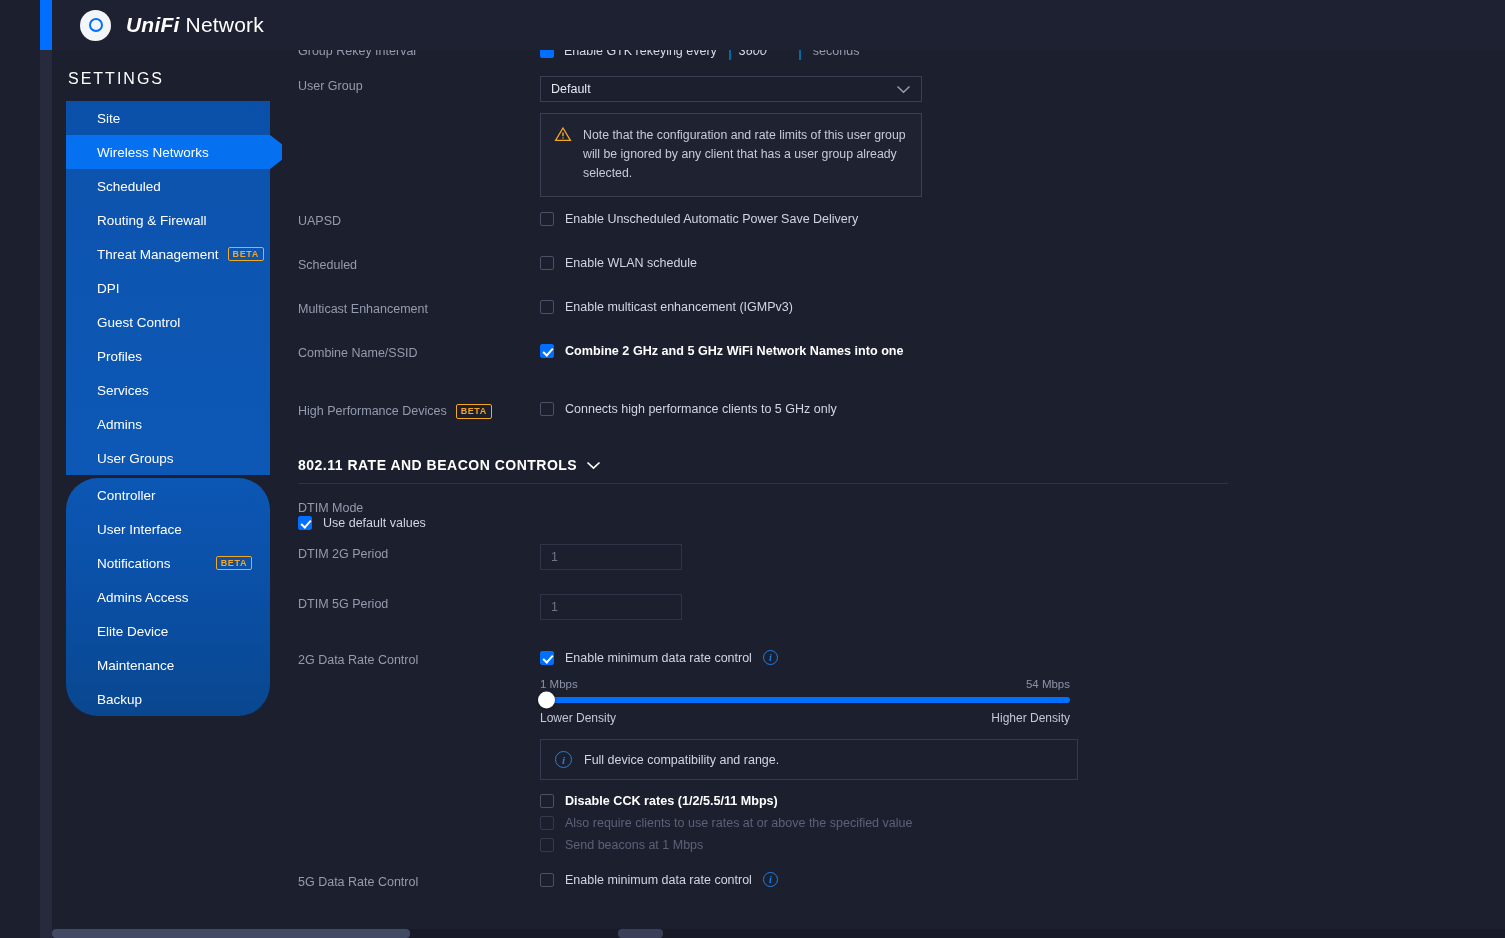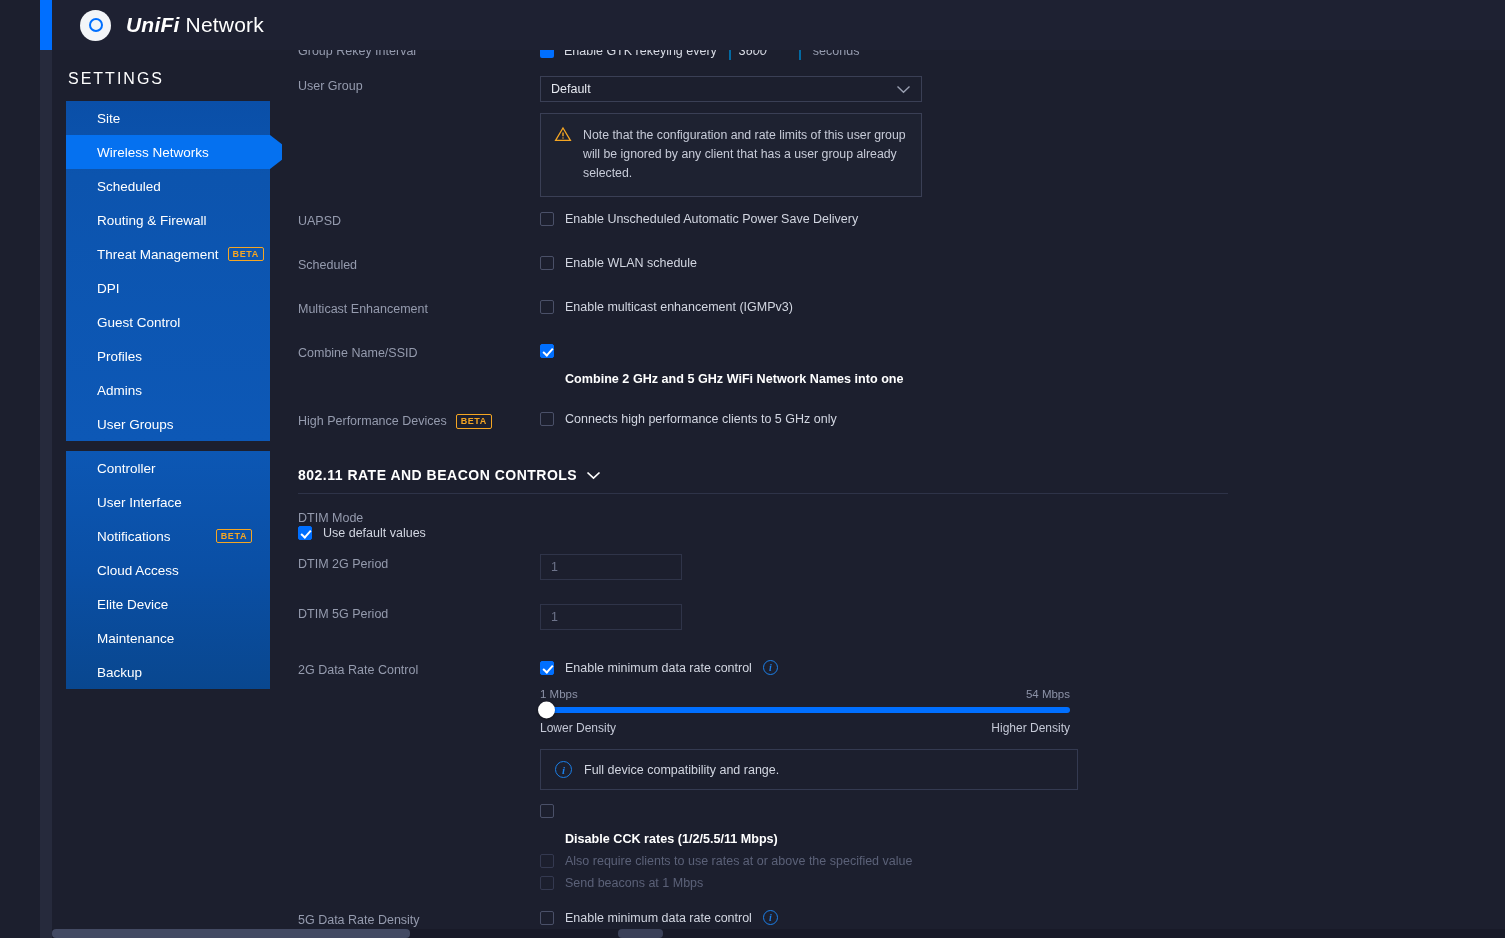--- a/index.html
+++ b/index.html
@@ -70,21 +70,21 @@
   }
   .settings-title {
     color: #FFFFFF; font-size: 16px; letter-spacing: 2px;
     font-weight: 500; padding-left: 2px; margin-bottom: 13px;
   }
   .nav-group {
     background: linear-gradient(to bottom, #0B50A6 0%, #0B4FA4 100%);
     position: relative;
   }
   .nav-group.g1 { background: linear-gradient(to bottom, #0A4FA8 0%, #0C54AE 22%, #0D58B6 100%); }
-  .nav-group.g2 { background: linear-gradient(to bottom, #0C57B4 0%, #0A4FA5 50%, #09478F 100%); margin-top: 10px; }
+  .nav-group.g2 { background: linear-gradient(to bottom, #0C57B4 0%, #0A4FA5 50%, #09478F 100%); margin-top: 3px; border-radius: 32px; }
   .nav-item {
     height: 34px; display: flex; align-items: center;
     padding-left: 31px; cursor: pointer;
     color: #FFFFFF; font-size: 13.5px; font-weight: 500;
     position: relative;
   }
   .nav-item.active { background: #0571F0; }
   .nav-item.active::after {
     content: ""; position: absolute; right: -22px; top: 0;
     border-top: 17px solid transparent;
@@ -167,21 +167,21 @@
   }
   .cb.checked { background: #006FFF; border-color: #006FFF; }
   .cb.checked::after {
     content: ""; position: absolute; left: 4px; top: 1px;
     width: 4px; height: 8px;
     border: solid #fff; border-width: 0 2px 2px 0;
     transform: rotate(42deg);
   }
   .cb.dim { border-color: #343950; }
   .cblabel { color: #D2D6E1; font-size: 12.5px; line-height: 16px; }
-  .cblabel.strong { color: #FFFFFF; font-weight: bold; font-size: 12.6px; margin-top: 28px; }
+  .cblabel.strong { color: #FFFFFF; font-weight: bold; font-size: 12.6px; }
   .cblabel.muted { color: #5B6178; }
 
   
   .section-head {
     margin-top: 22px; display: flex; align-items: center; gap: 9px;
     color: #FFFFFF; font-size: 14px; font-weight: bold; letter-spacing: .5px;
     cursor: pointer;
   }
   .hr { height: 1px; background: #2E3348; margin-top: 10px; width: 930px; }
 
@@ -384,39 +384,42 @@
         <div class="nav-item">
           <span>DPI</span>
         </div>
         <div class="nav-item">
           <span>Guest Control</span>
         </div>
         <div class="nav-item">
           <span>Profiles</span>
         </div>
         <div class="nav-item">
+          <span>Services</span>
+        </div>
+        <div class="nav-item">
           <span>Admins</span>
         </div>
         <div class="nav-item">
           <span>User Groups</span>
         </div>
       </div>
     <div class="nav-group g2" id="nav2">
         <div class="nav-item">
           <span>Controller</span>
         </div>
         <div class="nav-item">
           <span>User Interface</span>
         </div>
         <div class="nav-item">
           <span>Notifications</span>
           <span class="beta far">BETA</span>
         </div>
         <div class="nav-item">
-          <span>Cloud Access</span>
+          <span>Admins Access</span>
         </div>
         <div class="nav-item">
           <span>Elite Device</span>
         </div>
         <div class="nav-item">
           <span>Maintenance</span>
         </div>
         <div class="nav-item">
           <span>Backup</span>
         </div>
@@ -592,21 +595,21 @@
               </div>
               <div class="cbrow" style="margin-top: 6px;">
                 <div class="cb dim"></div>
                 <div class="cblabel muted">Send beacons at 1 Mbps</div>
               </div>
             </div>
         </div>
       </div>
 
       <div class="row" style="margin-top:19px;">
-        <div class="row-label">5G Data Rate Density</div>
+        <div class="row-label">5G Data Rate Control</div>
         <div class="row-field">
           <div class="cbrow">
             <div class="cb"></div>
             <div class="cblabel">Enable minimum data rate control</div>
             <span class="icirc sm">i</span>
           </div>
         </div>
       </div>
 
       <div class="collapsed-head" style="margin-top:26px;">

